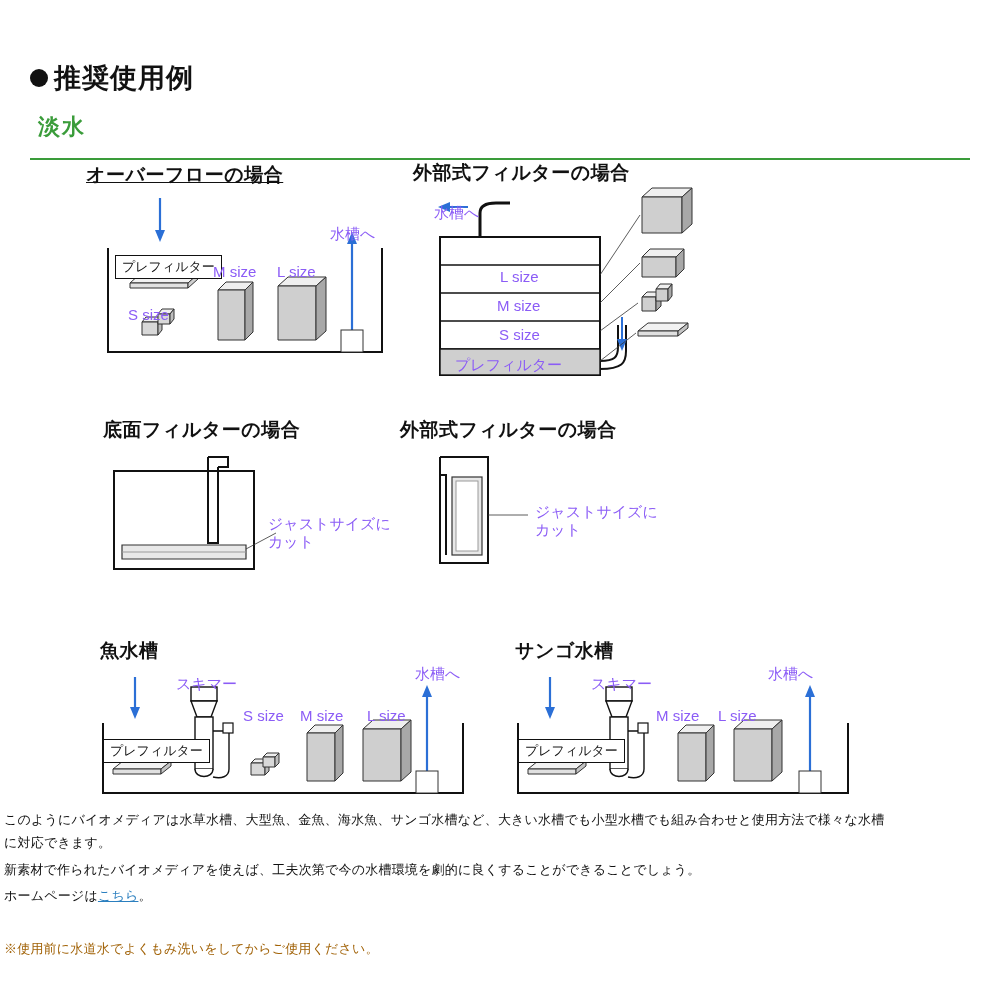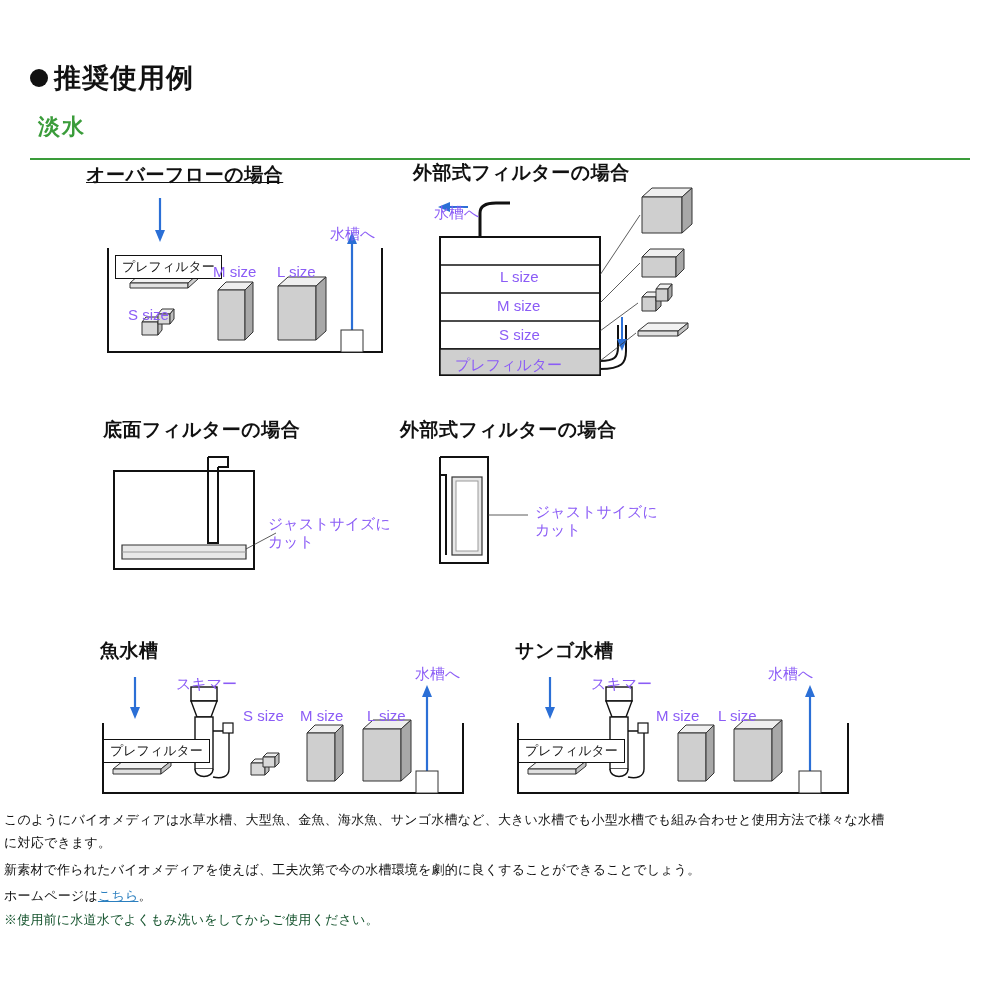--- a/index.html
+++ b/index.html
@@ -94,21 +94,21 @@
   
   .body-text {
     position: absolute;
     left: 4px;
     font-size: 13px;
     line-height: 1.55;
     color: #111;
     letter-spacing: 0.2px;
   }
   .link { color: #2b7fbf; text-decoration: underline; }
-  .note { color: #14532d; }
+  .note { color: #a16207; margin-top: 29px; }
 </style>
 </head>
 <body>
 
 <div class="page">
 
   <div class="main-heading">
     <span class="bullet-dot"></span>
     <span>推奨使用例</span>
   </div>

